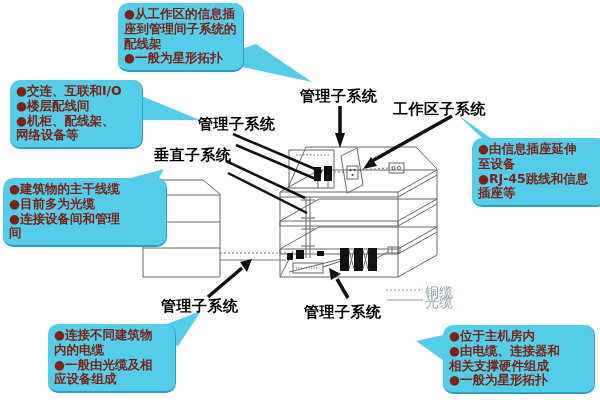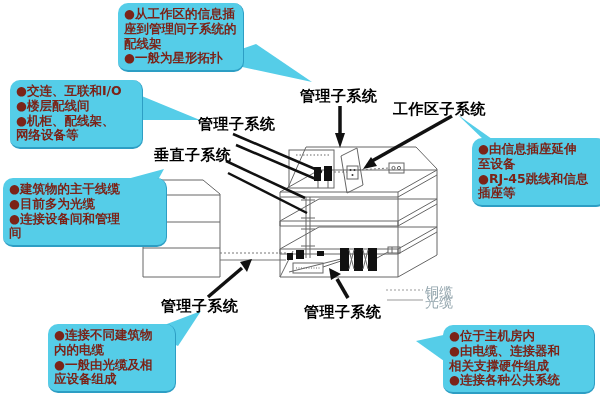--- a/index.html
+++ b/index.html
@@ -193,18 +193,18 @@
 内的电缆
 ●一般由光缆及相
 应设备组成</div>
   <div class="callout" style="left:472px;top:138px;width:134px">●由信息插座延伸
 至设备
 ●RJ-45跳线和信息
 插座等</div>
   <div class="callout" style="left:443px;top:325px;width:152px">●位于主机房内
 ●由电缆、连接器和
 相关支撑硬件组成
-●连接各种公共系统</div>
+●一般为星形拓扑</div>
 
   <div class="legendtext" style="left:425px;top:284px">铜缆</div>
   <div class="legendtext" style="left:425px;top:294px">光缆</div>
 
 </div>
 
 </body></html>

